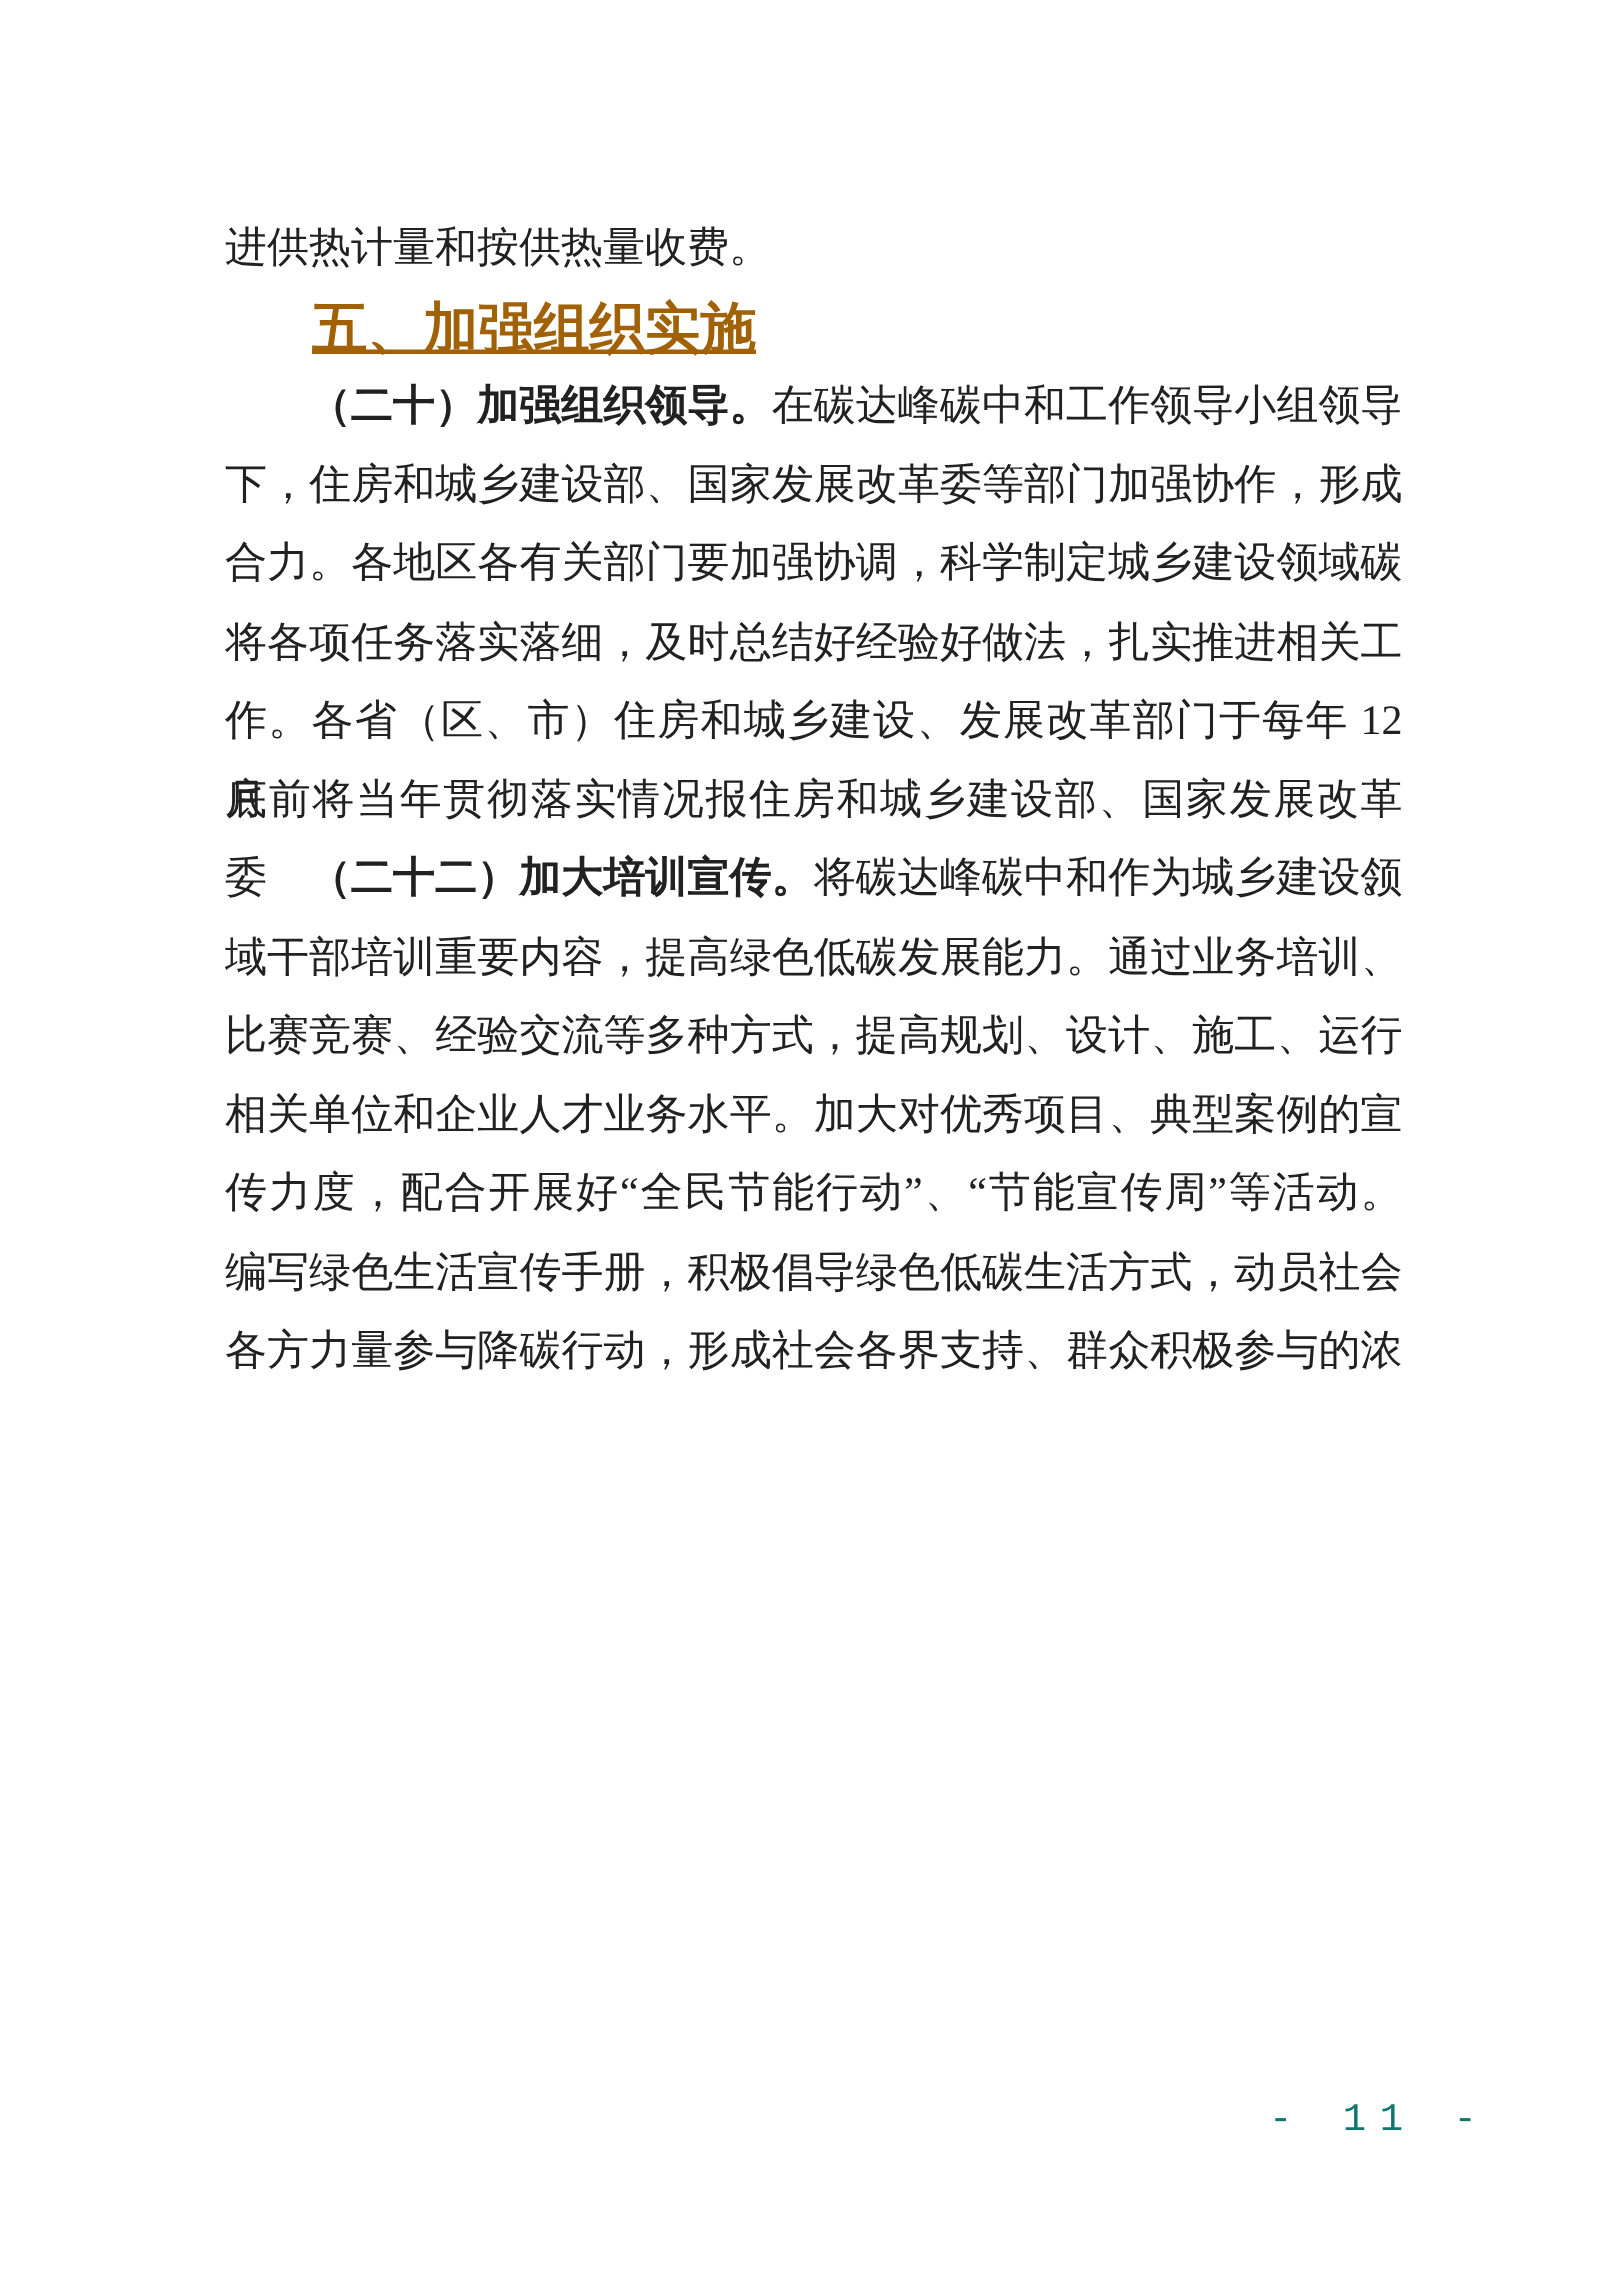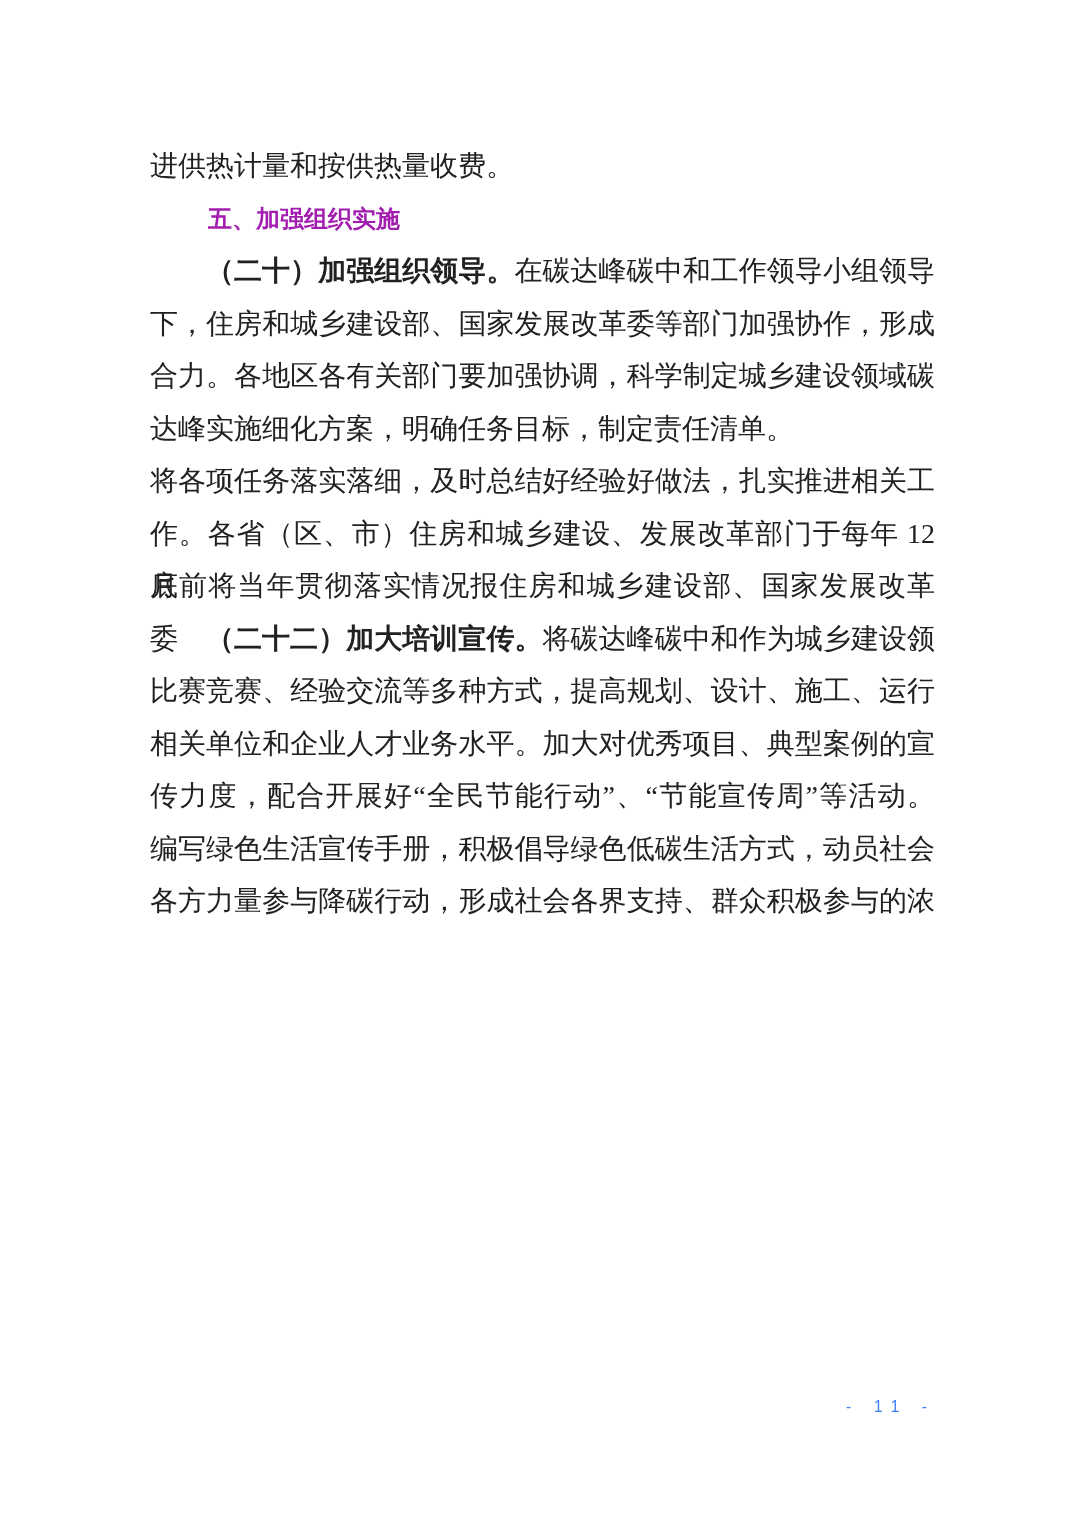--- a/index.html
+++ b/index.html
@@ -34,52 +34,53 @@
     white-space: normal;
     text-align: justify;
     text-align-last: justify;
   }
   .line.indent {
     text-indent: 56px;
   }
   .line.heading {
     font-family: "Liberation Sans", "DejaVu Sans", sans-serif;
     font-weight: 700;
-    font-size: 24px;
+    font-size: 37px;
     text-indent: 58px;
-    color: #a21caf;
+    color: #a16207;
+    text-decoration: underline;
   }
   .lead {
     font-weight: 700;
   }
   .page-number {
     position: absolute;
     left: 846px;
     top: 1398px;
-    font-size: 16px;
+    font-size: 26px;
     letter-spacing: 9px;
-    color: #3b82f6;
-    font-family: Liberation Sans, sans-serif;
+    color: #0f766e;
+    font-family: Liberation Mono, monospace;
   }
 </style>
 </head>
 <body>
 
 <div class="page">
   <div class="doc" id="doc">
       <div class="line">进供热计量和按供热量收费。</div>
       <div class="line heading">五、加强组织实施</div>
       <div class="line indent justify"><span class="lead">（二十）加强组织领导。</span>在碳达峰碳中和工作领导小组领导</div>
       <div class="line justify">下，住房和城乡建设部、国家发展改革委等部门加强协作，形成</div>
       <div class="line justify">合力。各地区各有关部门要加强协调，科学制定城乡建设领域碳</div>
-      <div class="line">达峰实施细化方案，明确任务目标，制定责任清单。</div>
       <div class="line justify">将各项任务落实落细，及时总结好经验好做法，扎实推进相关工</div>
       <div class="line justify">作。各省（区、市）住房和城乡建设、发展改革部门于每年 12 月</div>
       <div class="line justify">底前将当年贯彻落实情况报住房和城乡建设部、国家发展改革委。</div>
       <div class="line indent justify"><span class="lead">（二十二）加大培训宣传。</span>将碳达峰碳中和作为城乡建设领</div>
+      <div class="line justify">域干部培训重要内容，提高绿色低碳发展能力。通过业务培训、</div>
       <div class="line justify">比赛竞赛、经验交流等多种方式，提高规划、设计、施工、运行</div>
       <div class="line justify">相关单位和企业人才业务水平。加大对优秀项目、典型案例的宣</div>
       <div class="line justify">传力度，配合开展好“全民节能行动”、“节能宣传周”等活动。</div>
       <div class="line justify">编写绿色生活宣传手册，积极倡导绿色低碳生活方式，动员社会</div>
       <div class="line justify">各方力量参与降碳行动，形成社会各界支持、群众积极参与的浓</div>
     </div>
   <div class="page-number">- 11 -</div>
 </div>
 
 </body></html>

